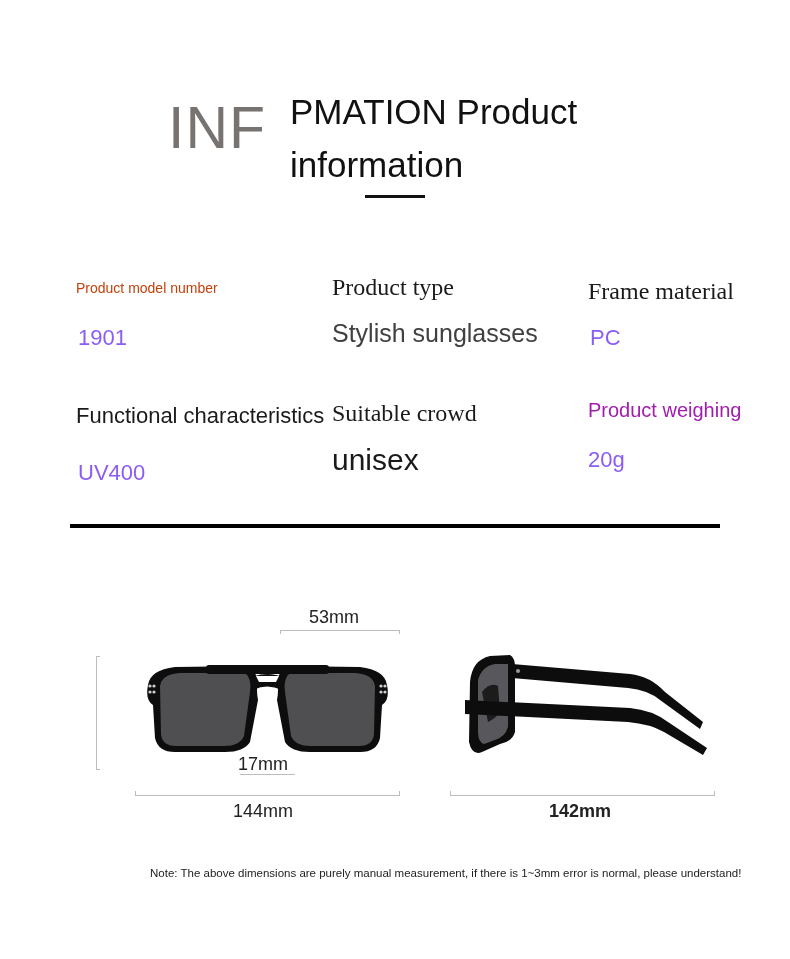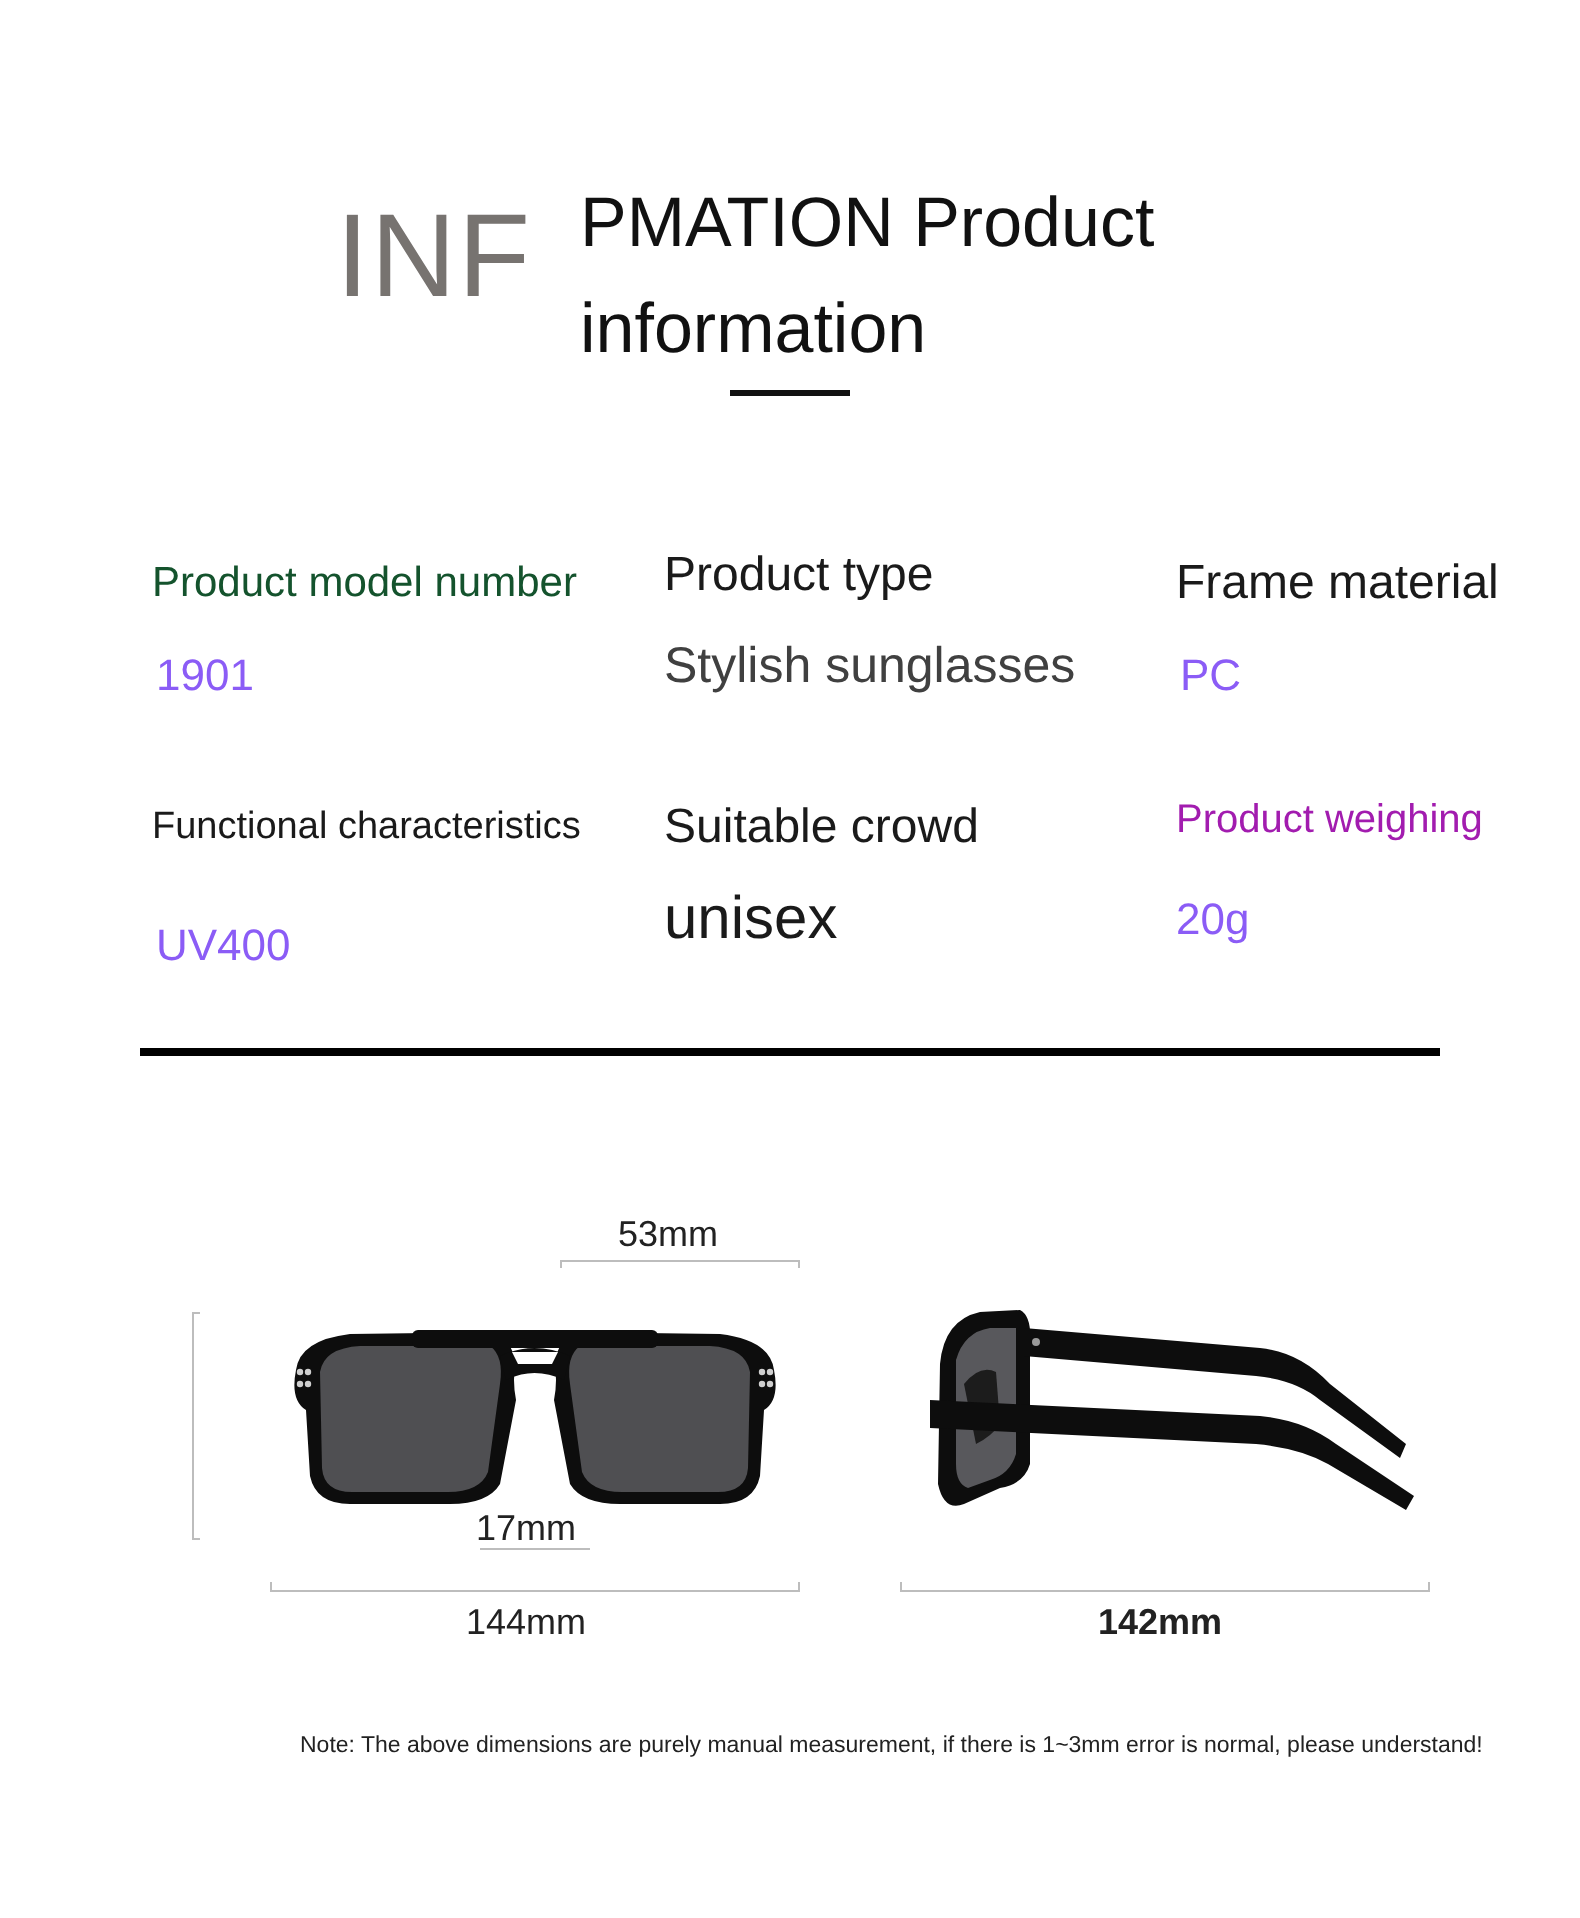--- a/index.html
+++ b/index.html
@@ -2,22 +2,22 @@
 <html><head>
   <meta charset="utf-8">
   <style>
     html, body { margin: 0; padding: 0; background: #ffffff; }
     body { width: 790px; height: 959px; position: relative; overflow: hidden; font-family: "Liberation Sans", "DejaVu Sans", sans-serif; color: #111; }
     .abs { position: absolute; white-space: nowrap; }
     .inf { left: 168px; top: 94px; font-size: 59px; color: #777370; letter-spacing: 1px; font-weight: 400; }
     .title1 { left: 290px; top: 92px; font-size: 35px; color: #111; }
     .title2 { left: 290px; top: 145px; font-size: 35px; color: #111; }
     .title-rule { left: 365px; top: 195px; width: 60px; height: 3px; background: #111; }
-    .lbl { font-size: 21px; color: #14532d; }
-    .lbl-lg { font-size: 24px; color: #1a1a1a; }
+    .lbl { font-size: 14px; color: #c2410c; }
+    .lbl-lg { font-size: 24px; color: #1a1a1a; font-family: Liberation Serif, serif; }
     .val { font-size: 22px; color: #8b5cf6; }
     .val-lg { font-size: 25px; color: #404040; }
     .val-xl { font-size: 30px; color: #1a1a1a; }
     .section-rule { left: 70px; top: 524px; width: 650px; height: 4px; background: #000; }
     .dim-line { position: absolute; background: #bdbdbd; }
     .dim-label { font-size: 18px; color: #222; }
     .note { left: 150px; top: 867px; font-size: 11.5px; color: #222; }
   </style>
 </head>
 <body>
@@ -29,21 +29,21 @@
 
 <div class="abs lbl" style="left:76px; top:280px;">Product model number</div>
 <div class="abs val" style="left:78px; top:325px;">1901</div>
 
 <div class="abs lbl-lg" style="left:332px; top:274px;">Product type</div>
 <div class="abs val-lg" style="left:332px; top:319px;">Stylish sunglasses</div>
 
 <div class="abs lbl-lg" style="left:588px; top:278px;">Frame material</div>
 <div class="abs val" style="left:590px; top:325px;">PC</div>
 
-<div class="abs" style="left:76px; top:403px; font-size:19px; color:#1a1a1a;">Functional characteristics</div>
+<div class="abs" style="left:76px; top:403px; font-size:22px; color:#1a1a1a;">Functional characteristics</div>
 <div class="abs val" style="left:78px; top:443px;margin-top:17px;">UV400</div>
 
 <div class="abs lbl-lg" style="left:332px; top:400px;">Suitable crowd</div>
 <div class="abs val-xl" style="left:332px; top:443px;">unisex</div>
 
 <div class="abs" style="left:588px; top:399px; font-size:20px; color:#a21caf;">Product weighing</div>
 <div class="abs val" style="left:588px; top:447px;">20g</div>
 
 <div class="abs section-rule"></div>
 

